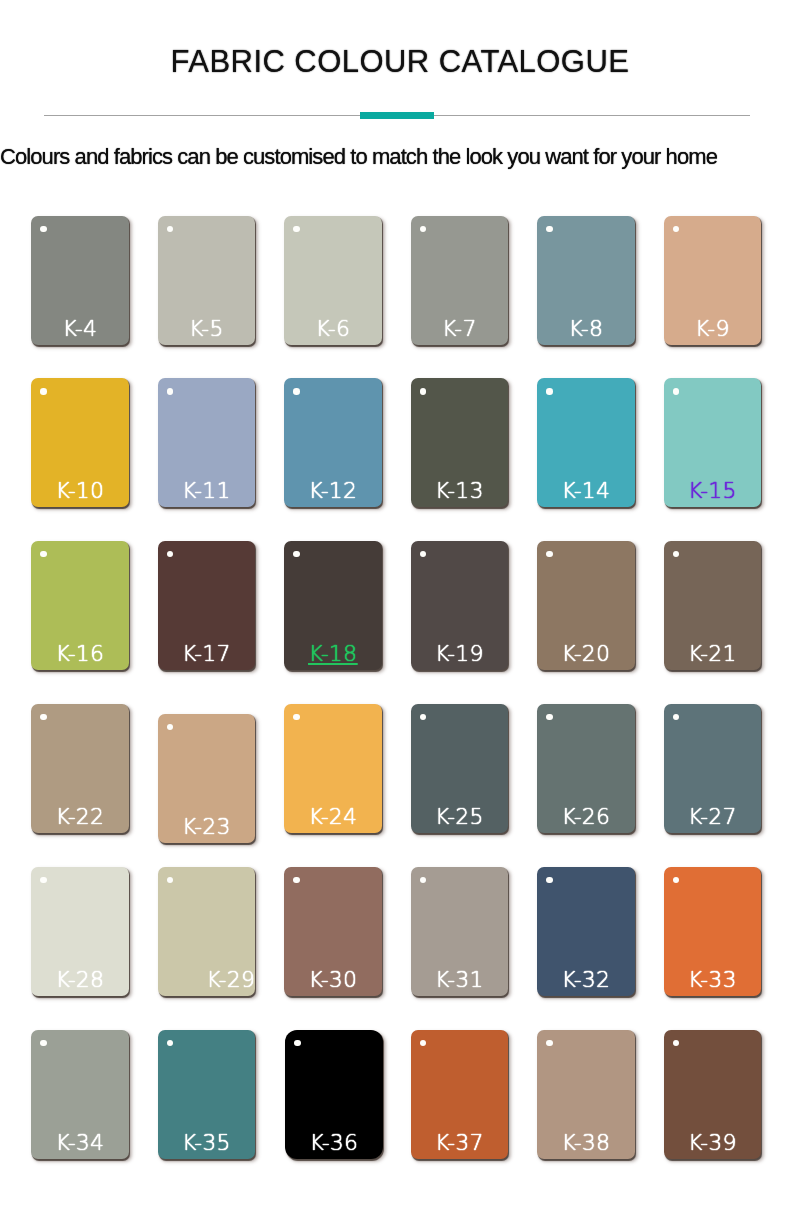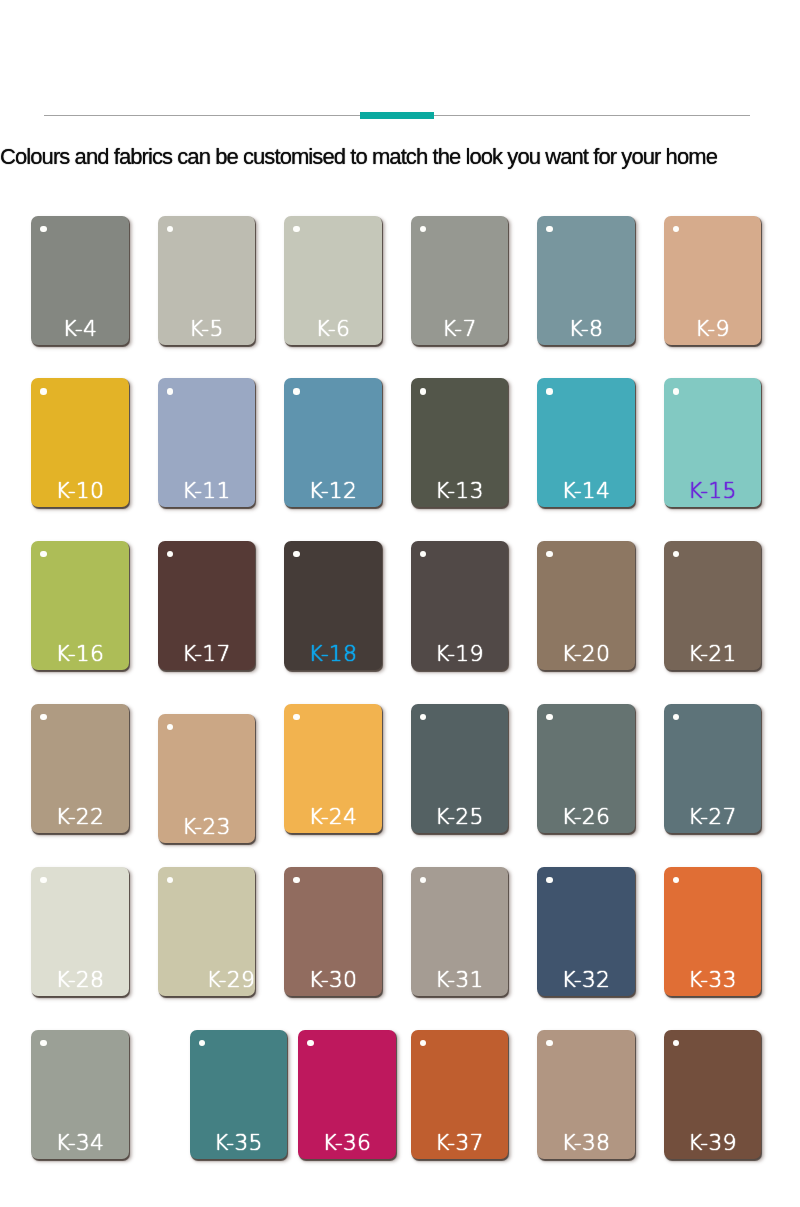--- a/index.html
+++ b/index.html
@@ -51,20 +51,21 @@
     line-height:22px;
     letter-spacing:0.2px;
     text-shadow:0 0 1px currentColor, 0 0 1px currentColor, 0 0 1px currentColor;
     filter:opacity(0.999);
   }
 </style>
 </head>
 <body>
 
 <div class="page" style="background: rgb(255, 255, 255);">
+  <div class="title" style="color: rgb(17, 17, 17);">FABRIC COLOUR CATALOGUE</div>
   <div class="rule-wrap">
     <div class="rule" style="background: rgb(163, 163, 163);"></div>
     <div class="rule-accent" style="background: rgb(10, 170, 160);"></div>
   </div>
   <div class="subtitle" style="color: rgb(13, 13, 13);">Colours and fabrics can be customised to match the look you want for your home</div>
   <div class="grid" id="grid">
     <div class="swatch" style="left: 0px; top: 0px; background: rgb(132, 135, 129);">
       <span class="hole" style="background: rgb(254, 254, 251);"></span>
       <span class="lbl" style="color: rgb(255, 255, 255);">K-4</span>
     </div>
@@ -115,21 +116,21 @@
     <div class="swatch" style="left: 0px; top: 325.6px; background: rgb(173, 189, 87);">
       <span class="hole" style="background: rgb(254, 254, 251);"></span>
       <span class="lbl" style="color: rgb(255, 255, 255);">K-16</span>
     </div>
     <div class="swatch" style="left: 126.5px; top: 325.6px; background: rgb(86, 58, 54);">
       <span class="hole" style="background: rgb(254, 254, 251);"></span>
       <span class="lbl" style="color: rgb(255, 255, 255);">K-17</span>
     </div>
     <div class="swatch" style="left: 253px; top: 325.6px; background: rgb(69, 60, 56);">
       <span class="hole" style="background: rgb(254, 254, 251);"></span>
-      <span class="lbl" style="color: #0ea5e9;">K-18</span>
+      <span class="lbl" style="color: #22c55e; text-decoration: underline;">K-18</span>
     </div>
     <div class="swatch" style="left: 379.5px; top: 325.6px; background: rgb(81, 73, 71);">
       <span class="hole" style="background: rgb(254, 254, 251);"></span>
       <span class="lbl" style="color: rgb(255, 255, 255);">K-19</span>
     </div>
     <div class="swatch" style="left: 506px; top: 325.6px; background: rgb(141, 119, 98);">
       <span class="hole" style="background: rgb(254, 254, 251);"></span>
       <span class="lbl" style="color: rgb(255, 255, 255);">K-20</span>
     </div>
     <div class="swatch" style="left: 632.5px; top: 325.6px; background: rgb(118, 101, 87);">
@@ -181,25 +182,25 @@
       <span class="lbl" style="color: rgb(255, 255, 255);">K-32</span>
     </div>
     <div class="swatch" style="left: 632.5px; top: 651.2px; background: rgb(224, 110, 53);">
       <span class="hole" style="background: rgb(254, 254, 251);"></span>
       <span class="lbl" style="color: rgb(255, 255, 255);">K-33</span>
     </div>
     <div class="swatch" style="left: 0px; top: 814px; background: rgb(155, 160, 150);">
       <span class="hole" style="background: rgb(254, 254, 251);"></span>
       <span class="lbl" style="color: rgb(255, 255, 255);">K-34</span>
     </div>
-    <div class="swatch" style="left: 126.5px; top: 814px; background: rgb(68, 128, 131); margin-left: 32px;">
+    <div class="swatch" style="left: 126.5px; top: 814px; background: rgb(68, 128, 131);">
       <span class="hole" style="background: rgb(254, 254, 251);"></span>
       <span class="lbl" style="color: rgb(255, 255, 255);">K-35</span>
     </div>
-    <div class="swatch" style="left: 267px; top: 814px; background: #be185d;">
+    <div class="swatch" style="left: 254px; top: 814px; background: #000000; border-radius: 12px;">
       <span class="hole" style="background: rgb(254, 254, 251);"></span>
       <span class="lbl" style="color: rgb(255, 255, 255);">K-36</span>
     </div>
     <div class="swatch" style="left: 379.5px; top: 814px; background: rgb(191, 94, 47);">
       <span class="hole" style="background: rgb(254, 254, 251);"></span>
       <span class="lbl" style="color: rgb(255, 255, 255); margin-top: 35px;">K-37</span>
     </div>
     <div class="swatch" style="left: 506px; top: 814px; background: rgb(177, 150, 130);">
       <span class="hole" style="background: rgb(254, 254, 251);"></span>
       <span class="lbl" style="color: rgb(255, 255, 255);">K-38</span>

